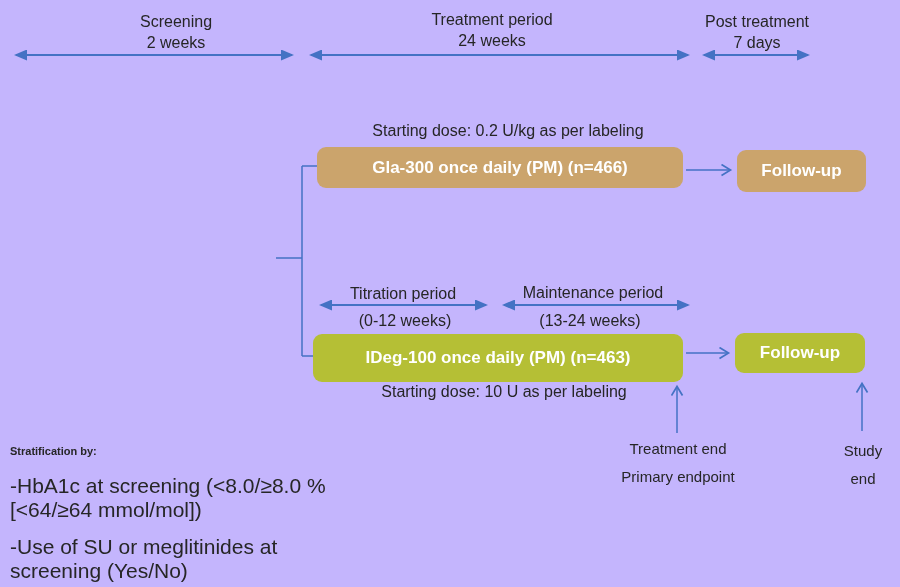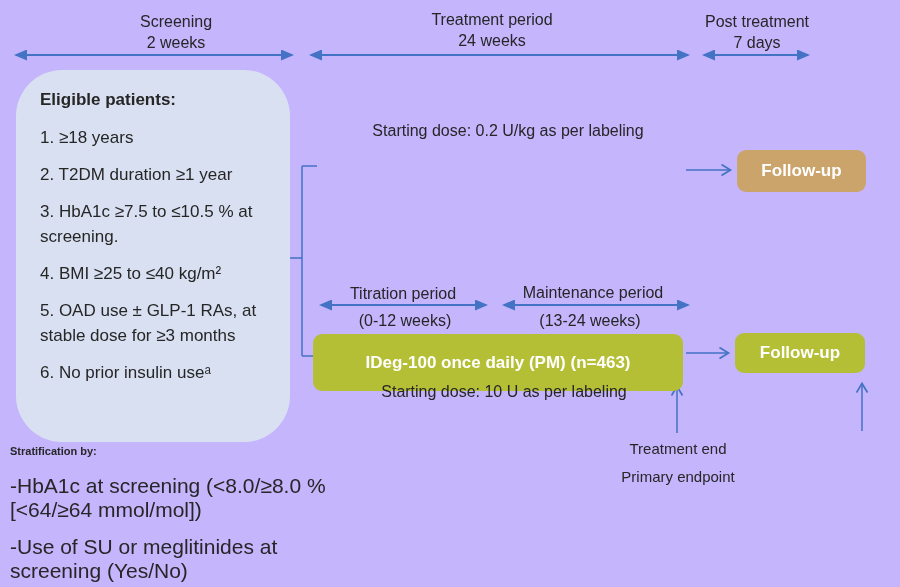--- a/index.html
+++ b/index.html
@@ -24,21 +24,21 @@
 
   
   .armbox{
     display:flex;align-items:center;justify-content:center;
     color:#ffffff;font-weight:bold;font-size:17px;border-radius:9px;white-space:nowrap;
   }
   .gla{background:#CBA46C;}
   .ideg{background:#B5BF35;}
   .box-gla{left:317px;top:147px;width:366px;height:41px;}
   .box-fu1{left:737px;top:150px;width:129px;height:42px;}
-  .box-ideg{left:313px;top:334px;width:370px;height:57px;}
+  .box-ideg{left:313px;top:334px;width:370px;height:48px;}
   .box-fu2{left:735px;top:333px;width:130px;height:40px;}
 
   .note{font-size:16px;white-space:nowrap;}
   .subarrow-label{font-size:16px;line-height:20px;white-space:nowrap;}
 
   .annot{font-size:15px;line-height:28px;white-space:nowrap;}
 
   
   .strat{left:10px;top:445px;width:338px;}
   .strat-title{font-size:11px;font-weight:bold;margin:0 0 17px 0;}
@@ -81,46 +81,42 @@
   </div>
   <div class="abs ctr phase" style="left:492px;top:9px;">
     <div>Treatment period</div>
     <div>24 weeks</div>
   </div>
   <div class="abs ctr phase" style="left:757px;top:11px;">
     <div>Post treatment</div>
     <div>7 days</div>
   </div>
 
-  <div class="abs elig-box">
-    <p class="elig-title">Eligible patients:</p>
-    <p class="elig-item">1. ≥18 years</p>
-    <p class="elig-item">2. T2DM duration ≥1 year</p>
-    <p class="elig-item">3. HbA1c ≥7.5 to ≤10.5 % at screening.</p>
-    <p class="elig-item">4. BMI ≥25 to ≤40 kg/m²</p>
-    <p class="elig-item">5. OAD use ± GLP-1 RAs, at stable dose for ≥3 months</p>
-    <p class="elig-item">6. No prior insulin useᵃ</p>
-  </div>
 
   <div class="abs ctr note" style="left:508px;top:122px;">Starting dose: 0.2 U/kg as per labeling</div>
+  <div class="abs armbox gla box-gla">Gla-300 once daily (PM) (n=466)</div>
   <div class="abs armbox gla box-fu1">Follow-up</div>
 
   <div class="abs ctr subarrow-label" style="left:403px;top:284px;">Titration period</div>
   <div class="abs ctr subarrow-label" style="left:405px;top:311px;">(0-12 weeks)</div>
   <div class="abs ctr subarrow-label" style="left:593px;top:283px;text-align:right;">Maintenance period</div>
   <div class="abs ctr subarrow-label" style="left:590px;top:311px;">(13-24 weeks)</div>
 
   <div class="abs armbox ideg box-ideg">IDeg-100 once daily (PM) (n=463)</div>
   <div class="abs armbox ideg box-fu2">Follow-up</div>
   <div class="abs ctr note" style="left:504px;top:383px;">Starting dose: 10 U as per labeling</div>
 
   <div class="abs ctr annot" style="left:678px;top:435px;">
     <div>Treatment end</div>
     <div>Primary endpoint</div>
   </div>
+  <div class="abs ctr annot" style="left:863px;top:437px;">
+    <div>Study</div>
+    <div>end</div>
+  </div>
 
   <div class="abs strat">
     <p class="strat-title">Stratification by:</p>
     <p class="strat-item">-HbA1c at screening (&lt;8.0/≥8.0 % [&lt;64/≥64 mmol/mol])</p>
     <p class="strat-item">-Use of SU or meglitinides at screening (Yes/No)</p>
   </div>
 
 </div>
 
 </body></html>

